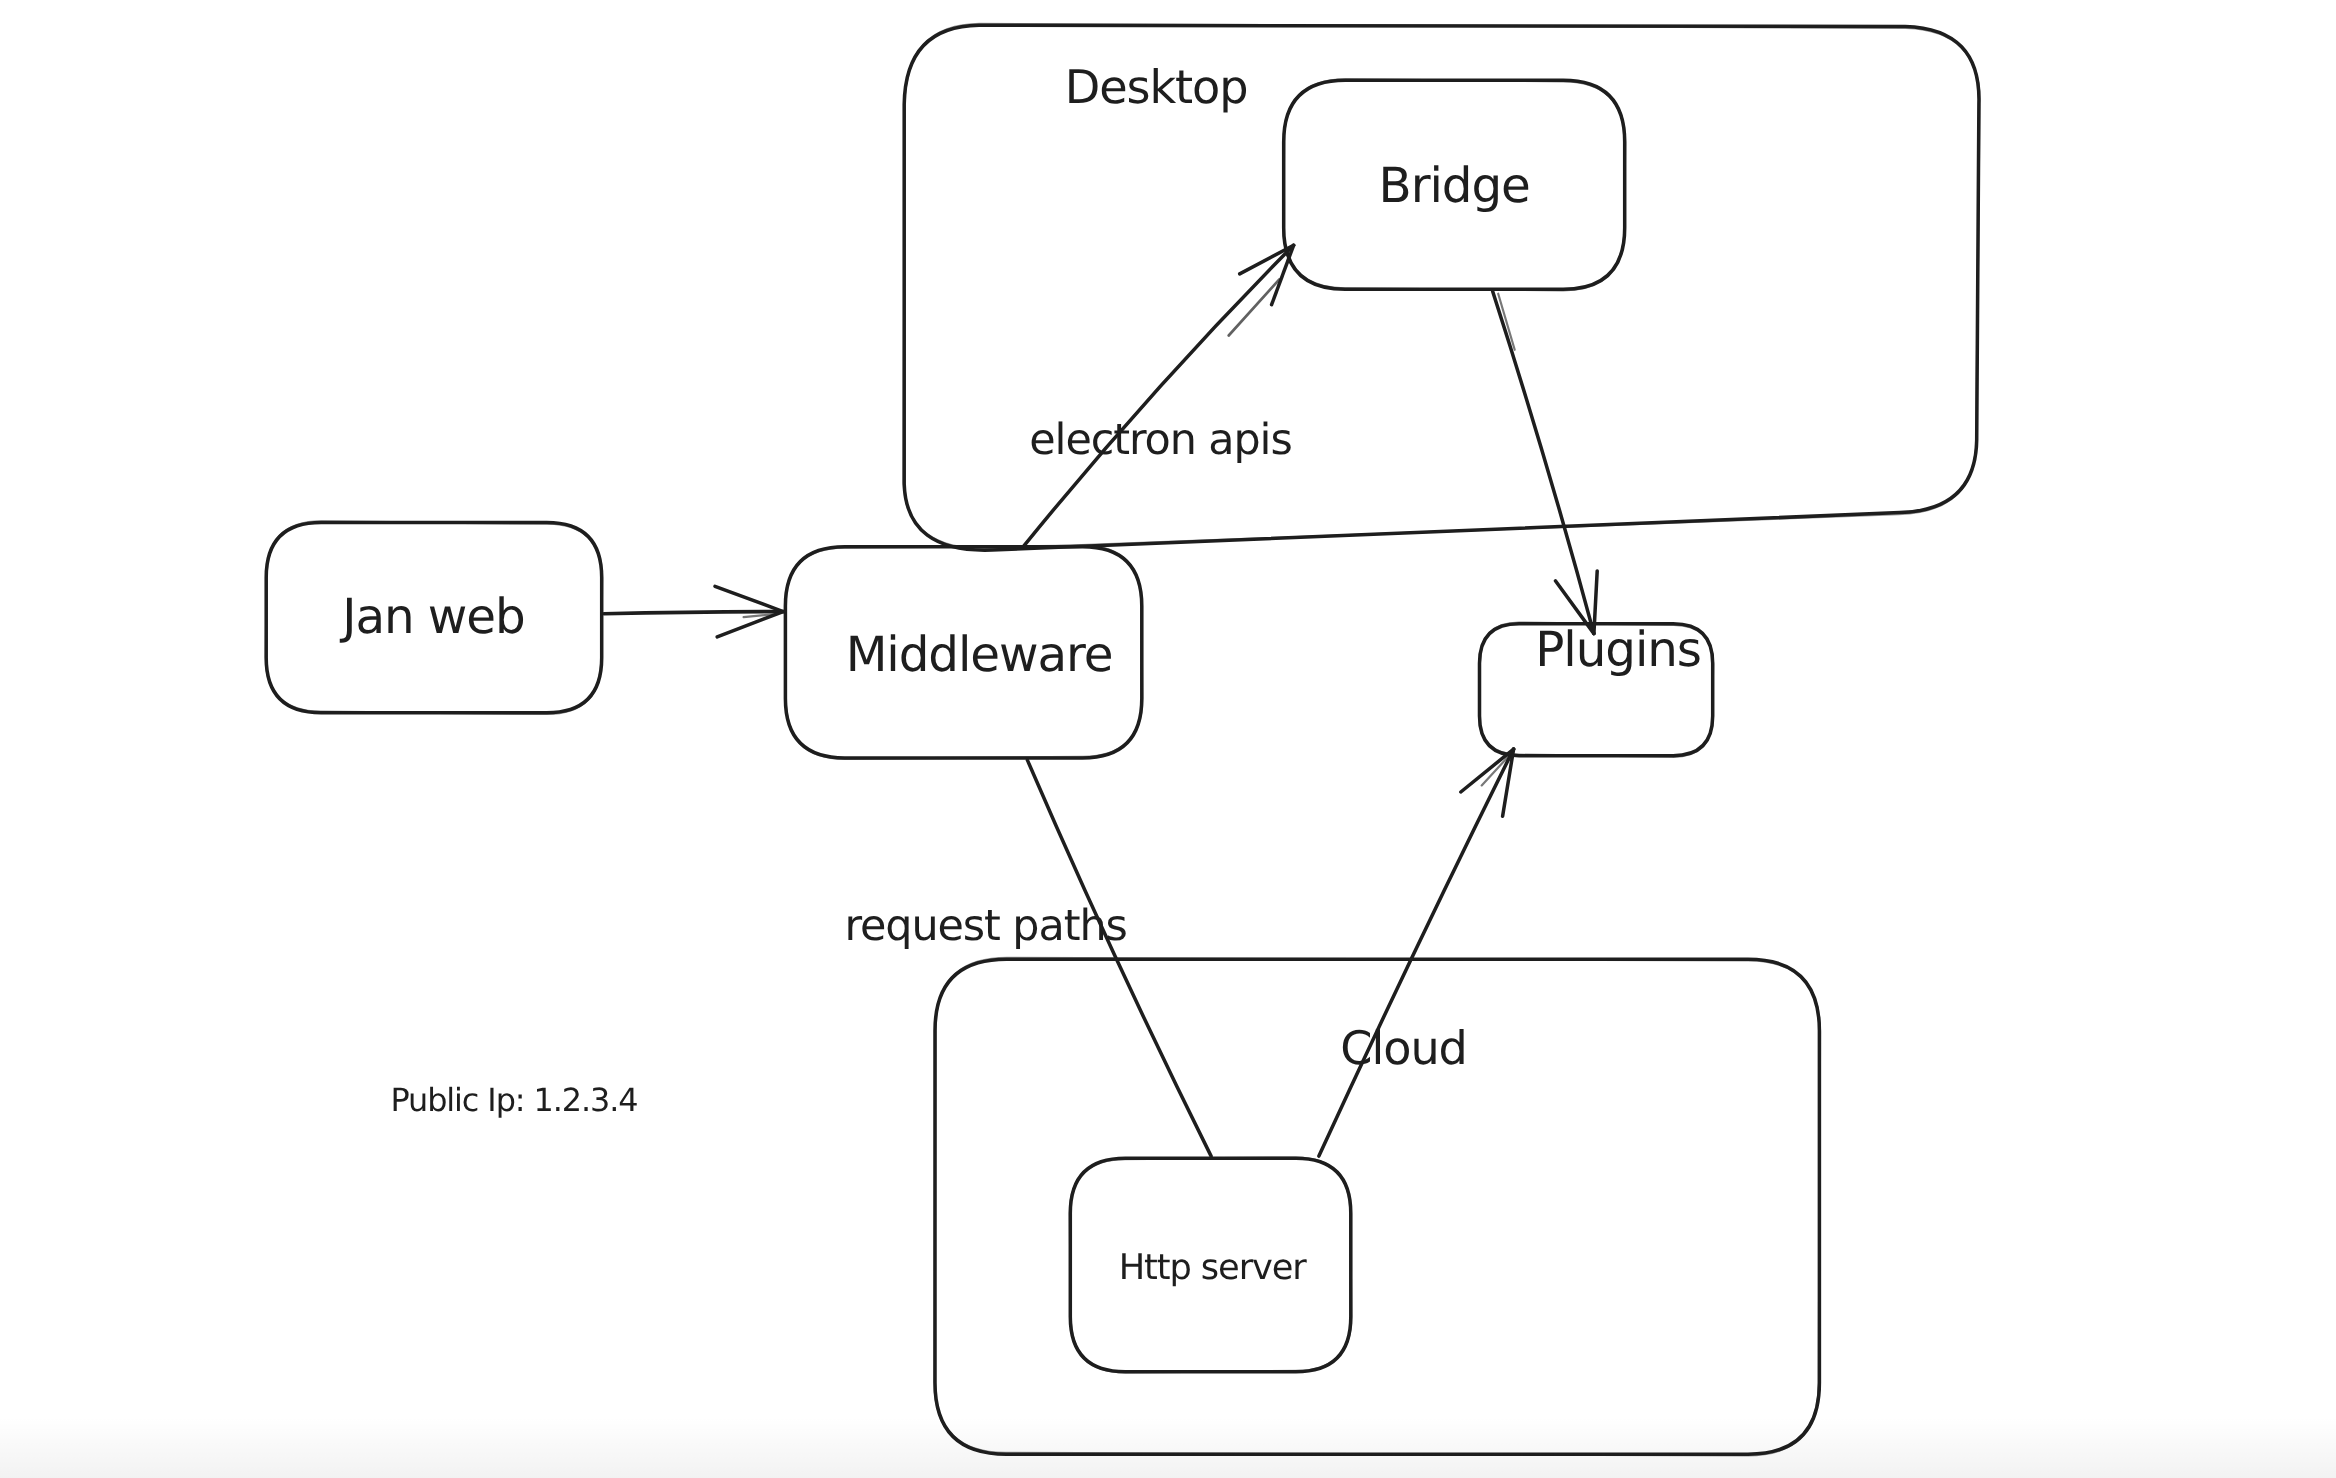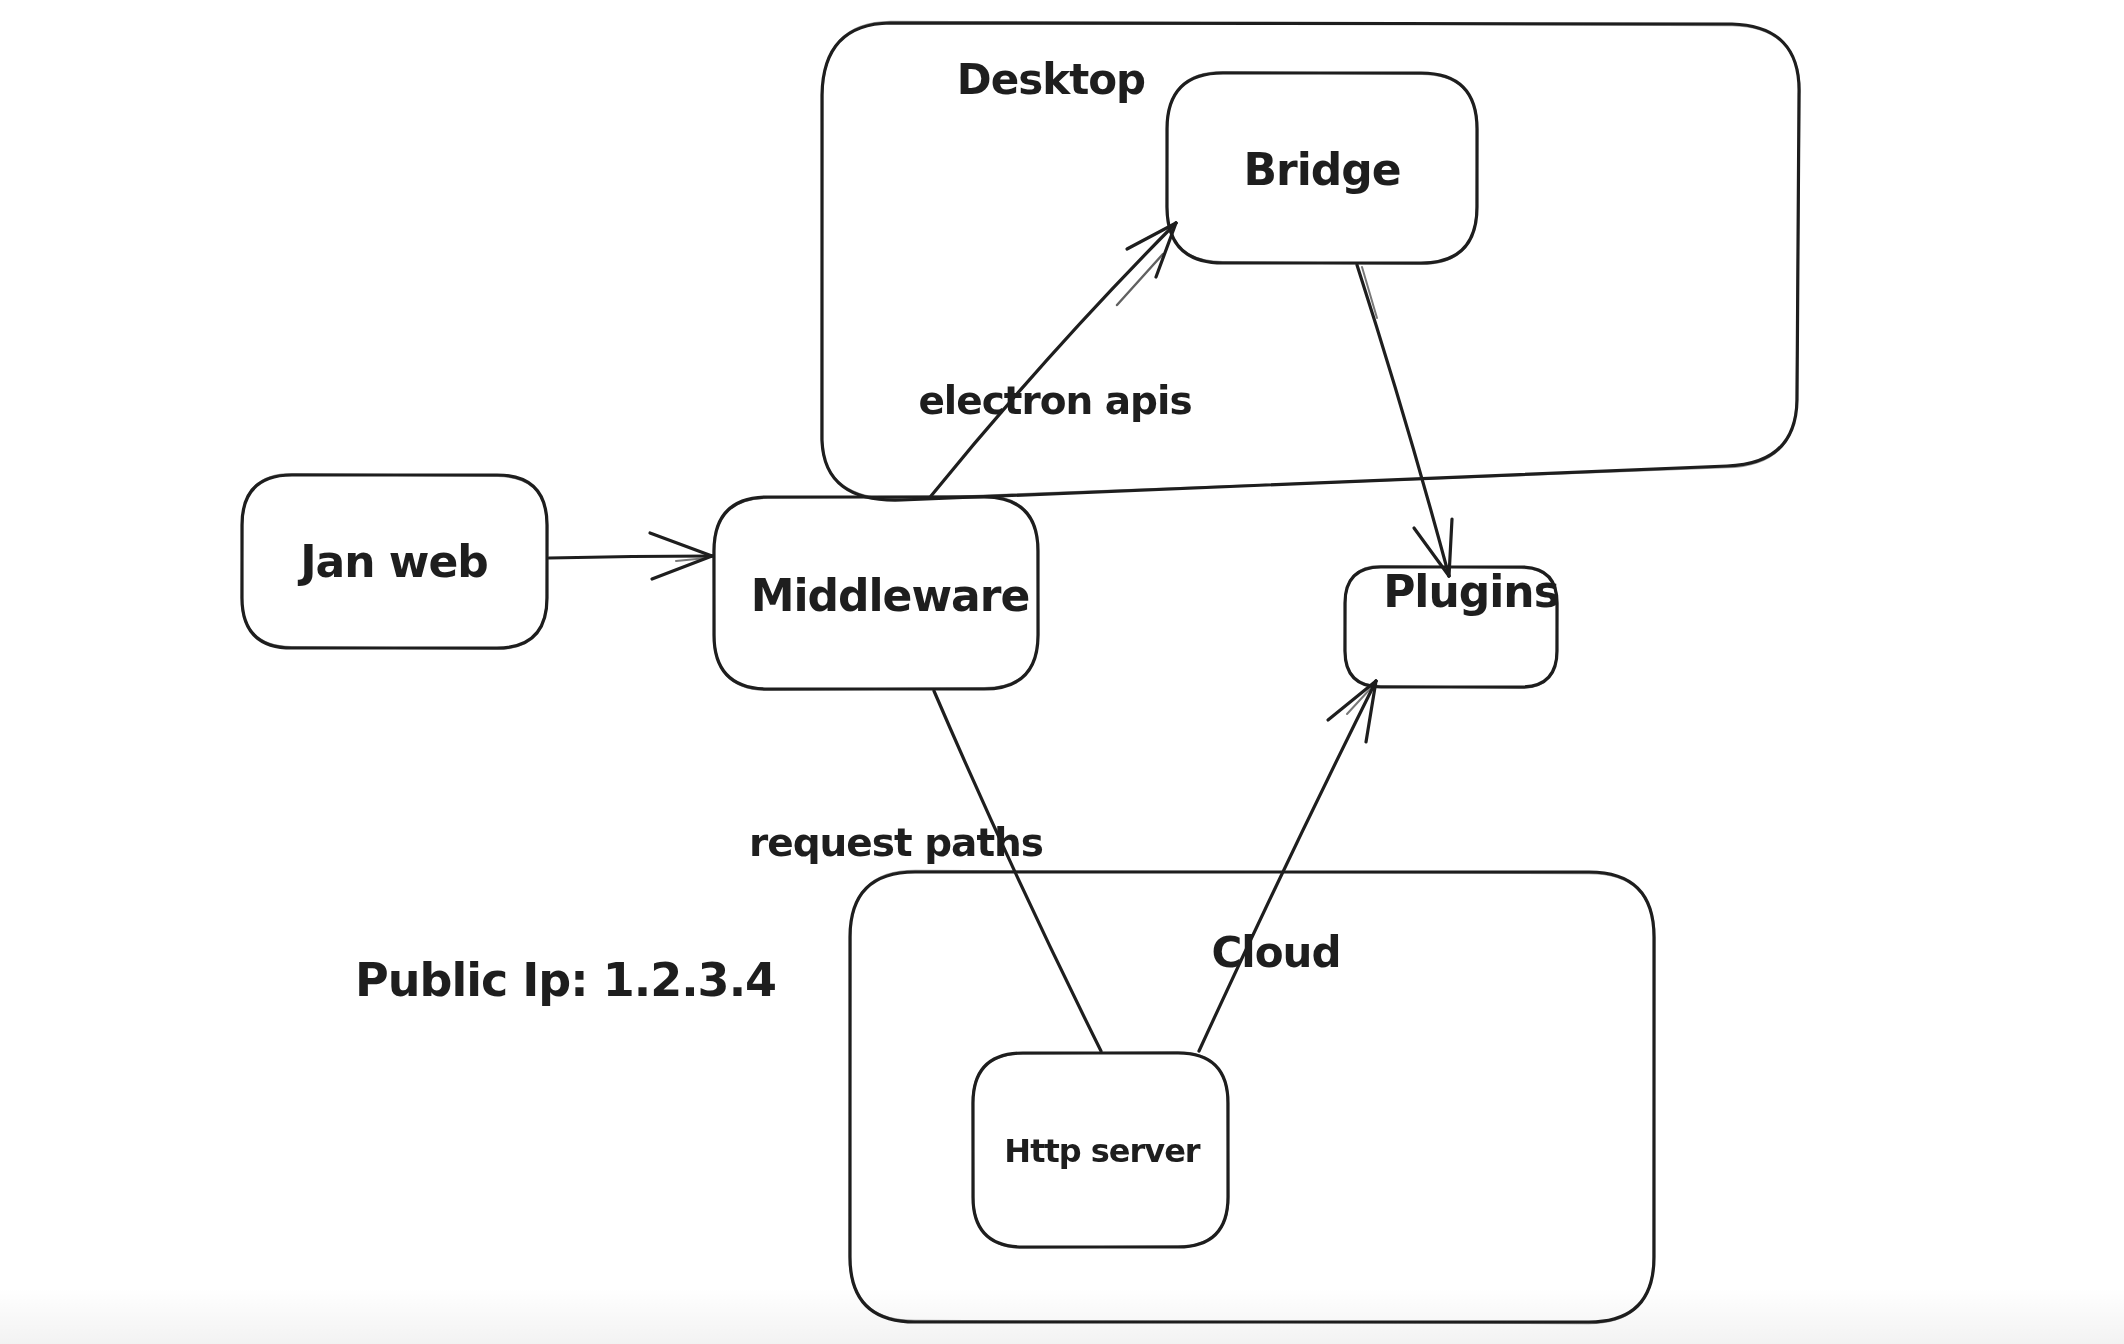--- a/index.html
+++ b/index.html
@@ -3,36 +3,35 @@
 <meta charset="utf-8">
 <style>
   html,body{margin:0;padding:0;background:#ffffff;}
   .canvas{
     position:relative;
     width:2124px;height:1344px;
     background:#ffffff;
     overflow:hidden;
     font-family:"DejaVu Sans","Liberation Sans",sans-serif;
     color:#1e1e1e;
-    font-weight:bold;
   }
   svg.diagram{position:absolute;left:0;top:0;width:2124px;height:1344px;}
   .lbl{
     position:absolute;
     transform:translate(-50%,-50%);
     white-space:nowrap;
     color:#1e1e1e;
     letter-spacing:-1px;
     line-height:1.1;
     user-select:none;
   }
   .lbl.node{font-size:44px;}
   .lbl.container{font-size:42px;}
   .lbl.edge{font-size:39px;margin-top:44px;}
-  .lbl.note{transform:none;font-size:46px;}
+  .lbl.note{transform:none;font-size:29px;margin-top:30px;}
   .bottom-fade{
     position:absolute;left:0;right:0;bottom:0;height:56px;
     background:linear-gradient(to bottom, rgba(0,0,0,0), rgba(0,0,0,0.05));
     pointer-events:none;
   }
 </style>
 </head>
 <body>
 
 <div class="canvas">

